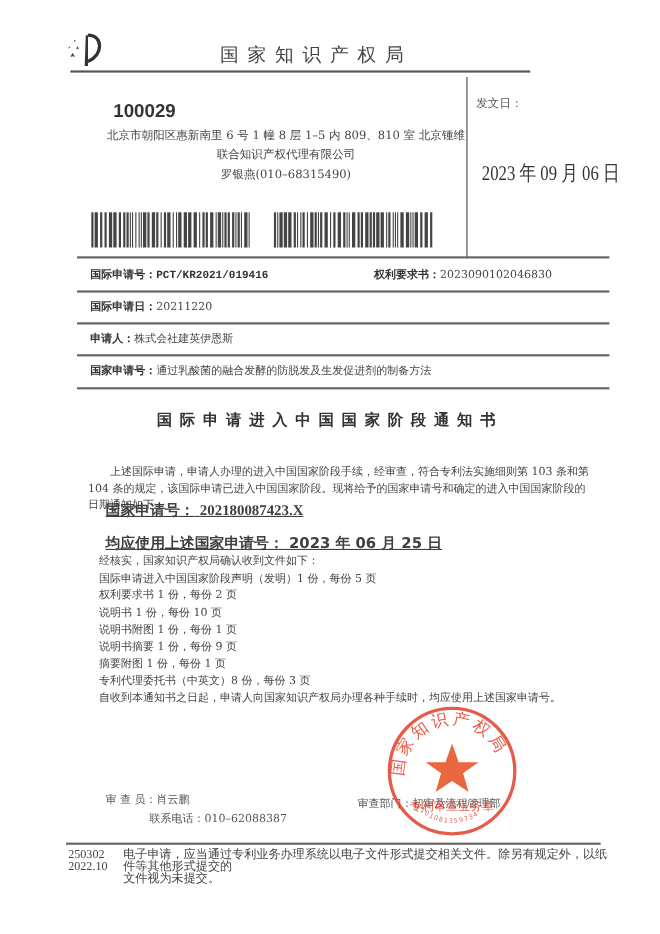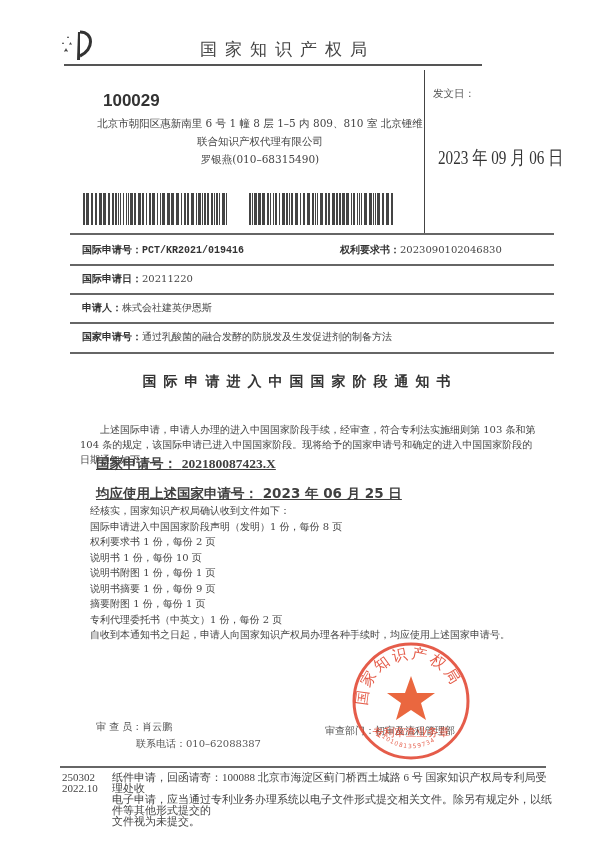--- a/index.html
+++ b/index.html
@@ -173,27 +173,27 @@
 
 <div class="abs big" style="left:96px;top:455px;">
   <span>国家申请号：</span>&nbsp;<span style="font-family:'Liberation Serif',serif;">202180087423.X</span>
 </div>
 <div class="abs big" style="left:96px;top:485px;">
   <span>均应使用上述国家申请号：</span>&nbsp;<span>2023 年 06 月 25 日</span>
 </div>
 
 <div class="abs list">
   <div>经核实，国家知识产权局确认收到文件如下：</div>
-  <div>国际申请进入中国国家阶段声明（发明）1 份，每份 8 页</div>
+  <div>国际申请进入中国国家阶段声明（发明）1 份，每份 5 页</div>
   <div>权利要求书 1 份，每份 2 页</div>
   <div>说明书 1 份，每份 10 页</div>
   <div>说明书附图 1 份，每份 1 页</div>
   <div>说明书摘要 1 份，每份 9 页</div>
   <div>摘要附图 1 份，每份 1 页</div>
-  <div>专利代理委托书（中英文）1 份，每份 2 页</div>
+  <div>专利代理委托书（中英文）8 份，每份 3 页</div>
   <div>自收到本通知书之日起，申请人向国家知识产权局办理各种手续时，均应使用上述国家申请号。</div>
 </div>
 
 <div class="abs field" style="left:96px;top:720px;color:#555;">
   <span>审 查 员：</span><span>肖云鹏</span>
 </div>
 <div class="abs field" style="left:96px;top:737px;color:#555;padding-left:40px;">
   <span>联系电话：</span><span>010–62088387</span>
 </div>
 <div class="abs field" style="left:325px;top:724px;color:#555;">
@@ -215,16 +215,15 @@
     <textPath href="#sealNum" startOffset="8%">1101081359734</textPath>
   </text>
 </svg>
 
 <div class="abs hr" style="top:766px;left:60px;width:486px;"></div>
 <div class="abs footer-small" style="left:62px;top:772px;">
   <div>250302</div>
   <div>2022.10</div>
 </div>
 <div class="abs footer-small" style="left:112px;top:772px;width:440px;">
-  <div>纸件申请，回函请寄：100088  北京市海淀区蓟门桥西土城路 6 号   国家知识产权局专利局受理处收</div>
   <div>电子申请，应当通过专利业务办理系统以电子文件形式提交相关文件。除另有规定外，以纸件等其他形式提交的</div>
   <div>文件视为未提交。</div>
 </div>
 
 </body></html>

